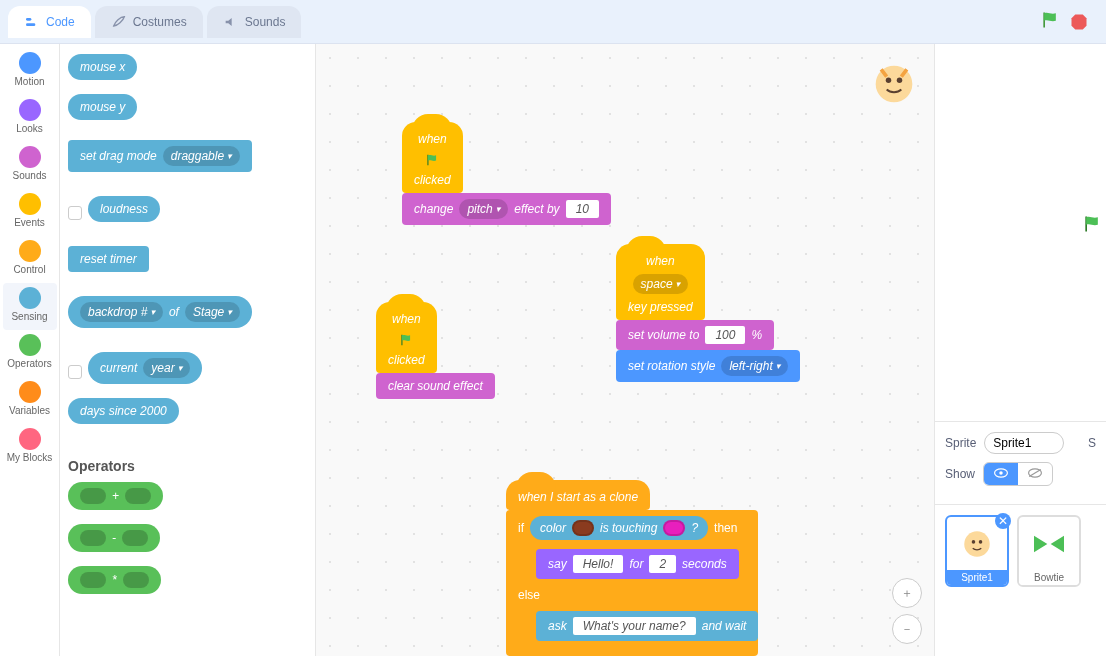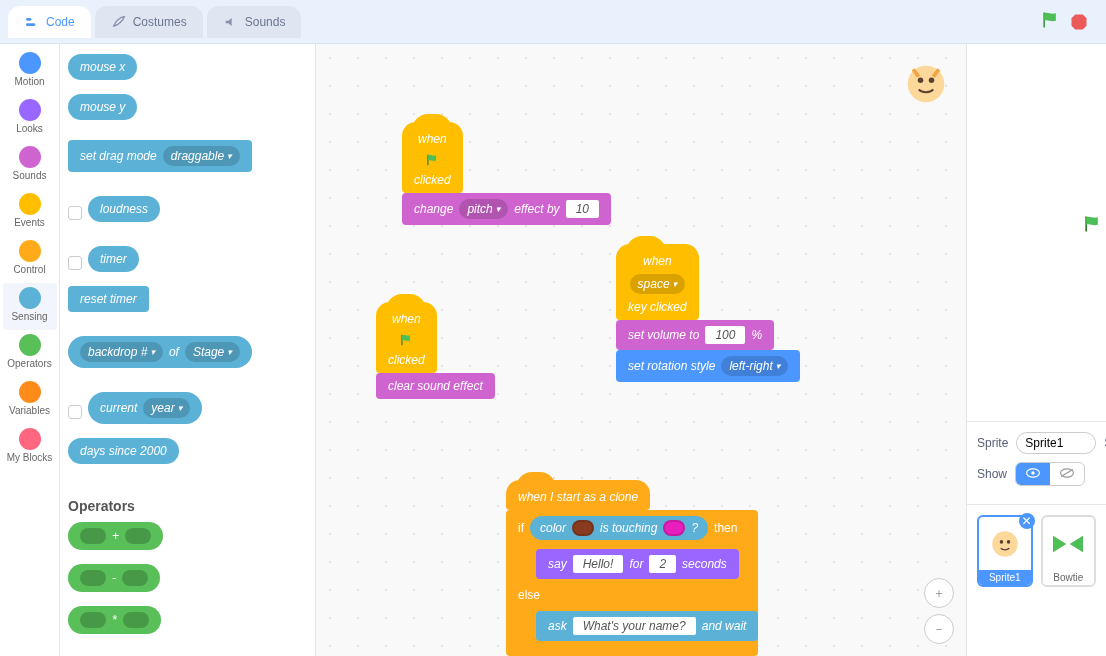--- a/index.html
+++ b/index.html
@@ -12,21 +12,21 @@
   .flagstop { margin-left: auto; display: flex; gap: 10px; align-items: center; padding-right: 10px; }
   .flagstop .flag svg { width: 20px; height: 20px; }
   .flagstop .stop { width: 18px; height: 18px; }
   .main { display: flex; height: calc(656px - 44px); }
   .cat-col { width: 60px; background: #fff; border-right: 1px solid #e6e6e6; display: flex; flex-direction: column; align-items: center; padding-top: 4px; }
   .cat { width: 54px; text-align: center; padding: 4px 0 8px; cursor: pointer; font-size: 10px; color: #666; border-radius:4px; }
   .cat.active { background:#f2f5fb; }
   .cat .dot { width: 22px; height: 22px; border-radius: 50%; margin: 0 auto 2px; }
   .palette { width: 256px; background: #fff; border-right: 1px solid #e6e6e6; padding: 10px 8px; overflow: hidden; }
   .workspace { flex: 1; background: #f9f9f9; position: relative; background-image: radial-gradient(#e2e2e2 1px, transparent 1px); background-size: 28px 28px; }
-  .rightpane { width: 140px; background: #fff; border-left: 1px solid #e6e6e6; display:flex; flex-direction:column; }
+  .rightpane { width: 172px; background: #fff; border-left: 1px solid #e6e6e6; display:flex; flex-direction:column; }
   .stage { height: 378px; background: #fff; border-bottom: 1px solid #e6e6e6; position:relative; }
   .stage .flagico { position:absolute; right:4px; top:170px; }
   .stage-info { padding:10px; border-bottom:1px solid #e6e6e6; font-size:12px; }
   .stage-info .row { display:flex; align-items:center; gap:8px; margin-bottom:8px; }
   .stage-info input { border:1px solid #ccc; border-radius:12px; padding:3px 8px; width:80px; font-size:12px; }
   .showbtns { display:flex; border:1px solid #ccc; border-radius:6px; overflow:hidden; }
   .showbtns div { padding:4px 10px; }
   .showbtns .on { background:#4c97ff; color:#fff; }
   .thumbs { display:flex; gap:8px; padding:10px; }
   .thumb { width:64px; height:72px; border:2px solid #4c97ff; border-radius:6px; display:flex; flex-direction:column; align-items:center; justify-content:center; font-size:10px; background:#fff; position:relative; cursor:pointer;}
@@ -166,24 +166,20 @@
           <span class="dd">draggable</span>
         </span>
       </div>
     <div style="height:10px"></div>
     <div class="prow">
         <span class="chk"></span>
         <span class="blk rep sens">loudness</span>
       </div>
     <div style="height:10px"></div>
     <div class="prow">
-        <span class="chk"></span>
-        <span class="blk rep sens">timer</span>
-      </div>
-    <div class="prow">
         <span class="blk stack sens">reset timer</span>
       </div>
     <div style="height:10px"></div>
     <div class="prow">
         <span class="blk rep sens">
           <span class="dd">backdrop #</span>
           <span>of</span>
           <span class="dd">Stage</span>
         </span>
       </div>
@@ -261,21 +257,21 @@
             </svg></span>
           <span>clicked</span>
         </span>
       <span class="blk stack snd">clear sound effect</span>
     </div>
 
     <div class="ws-stack" style="left:300px; top:200px;">
       <span class="blk hat ev">
           <span>when</span>
           <span class="dd">space</span>
-          <span>key clicked</span>
+          <span>key pressed</span>
         </span>
       <span class="blk stack snd">
           <span>set volume to</span>
           <span class="txtin">100</span>
           <span>%</span>
         </span>
       <span class="blk stack mot">
           <span>set rotation style</span>
           <span class="dd">left-right</span>
         </span>

